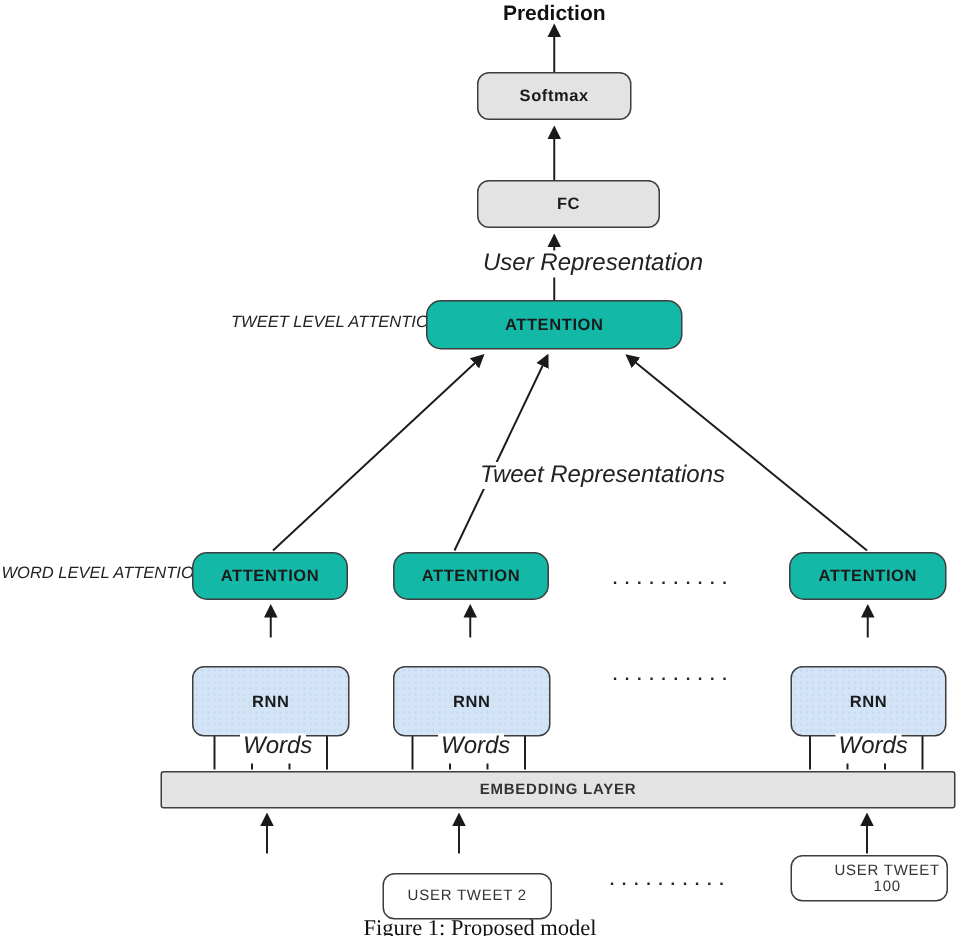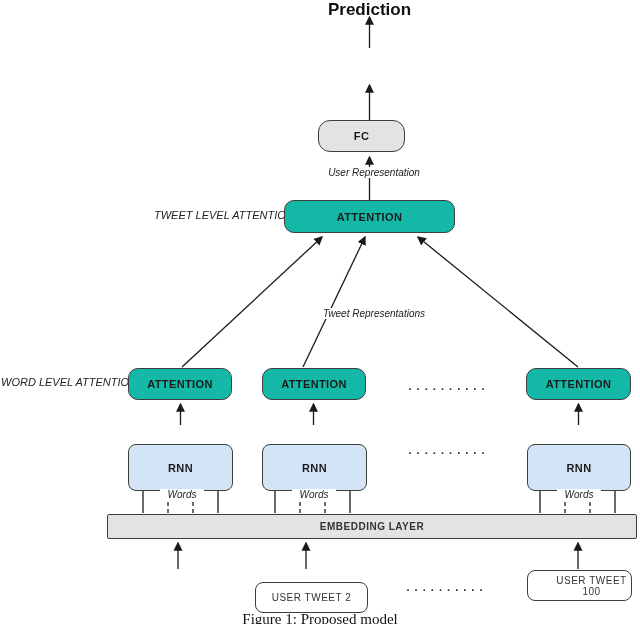--- a/index.html
+++ b/index.html
@@ -34,38 +34,38 @@
     background-size: 4px 4px;
     margin-top: 18px;
   }
   .white { background: #ffffff; }
   .bold-label { font-weight: bold; font-size: 11px; letter-spacing: 0.4px; }
   .small-label { font-size: 10px; letter-spacing: 0.5px; color: #333; }
   .flat { border-radius: 2px; border-width: 1.5px; font-weight: bold; }
   .annot {
     position: absolute;
     font-style: italic;
-    font-size: 10px;
+    font-size: 16px;
     color: #222;
     text-align: center;
     background: #ffffff;
     padding: 0 2px;
     white-space: nowrap;
   }
   .side-label {
     position: absolute;
     font-style: italic;
     font-size: 11px;
     color: #222;
     white-space: nowrap;
   }
   .top-label {
     position: absolute;
     font-weight: bold;
-    font-size: 17px;
+    font-size: 14px;
     color: #111;
     text-align: center;
     white-space: nowrap;
   }
   .dots {
     position: absolute;
     font-weight: bold;
     font-size: 11px;
     letter-spacing: 1px;
     color: #222;
@@ -123,21 +123,22 @@
       <line x1="615" y1="513" x2="615" y2="477" marker-end="url(#ah)"></line>
 
       <line x1="178" y1="569" x2="178" y2="543" marker-end="url(#ah)"></line>
       <line x1="306" y1="569" x2="306" y2="543" marker-end="url(#ah)"></line>
       <line x1="578" y1="569" x2="578" y2="543" marker-end="url(#ah)"></line>
     </g>
   </svg>
 
   <div class="top-label" style="left:319px; top:0; width:101px;">Prediction</div>
 
-  <div class="box gray bold-label" style="left:318px; top:120px; width:87px; height:32px;border-radius:12px;">FC</div>
+  <div class="box gray bold-label" style="left:318px; top:48px; width:103px; height:32px;">Softmax</div>
+  <div class="box gray bold-label" style="left:318px; top:120px; width:122px; height:32px;">FC</div>
 
   <div class="annot" style="left:320px; top:167px; width:104px;">User Representation</div>
 
   <div class="side-label" style="left:154px; top:209px;">TWEET LEVEL ATTENTION</div>
   <div class="box cream bold-label" style="left:284px; top:200px; width:171px; height:33px;">ATTENTION</div>
 
   <div class="annot" style="left:318px; top:292px; width:108px;margin-top:16px;">Tweet Representations</div>
 
   <div class="side-label" style="left:1px; top:376px;">WORD LEVEL ATTENTION</div>
   <div class="box cream bold-label" style="left:128px; top:368px; width:104px; height:32px;">ATTENTION</div>

